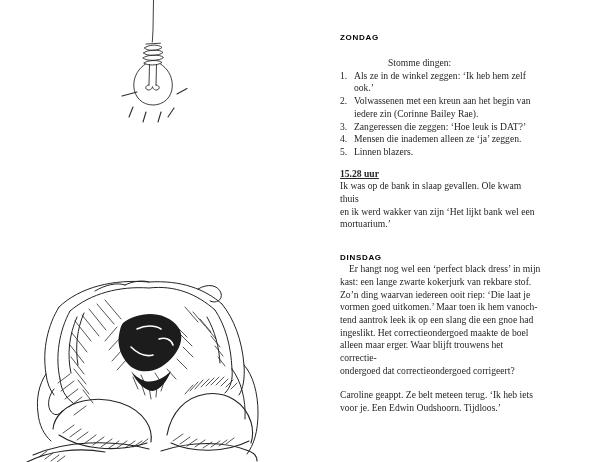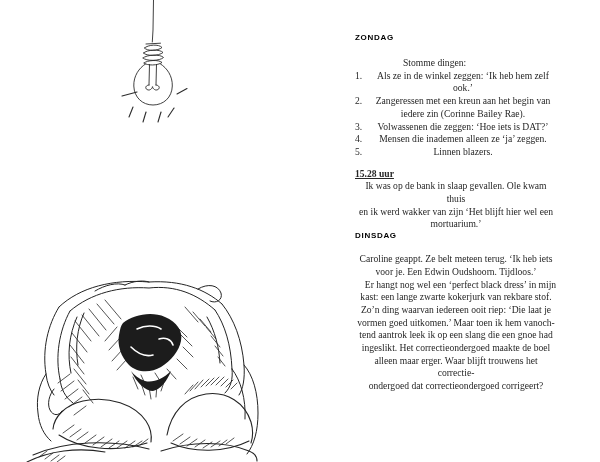--- a/index.html
+++ b/index.html
@@ -1,34 +1,34 @@
 <!DOCTYPE html>
 <html><head>
 <meta charset="utf-8">
 <style>
   html,body{margin:0;padding:0;background:#e8e8e8;}
   #spread{
     position:relative;width:600px;height:462px;background:#ffffff;
     overflow:hidden;font-family:"Liberation Serif","DejaVu Serif",serif;color:#262626;
   }
   
-  .right-col{position:absolute;left:355px;top:33px;width:202px;}
+  .right-col{position:absolute;left:340px;top:33px;width:202px;}
   .kicker{
     font-family:"Liberation Sans","DejaVu Sans",sans-serif;
     font-weight:700;font-size:8px;letter-spacing:0.7px;color:#000;
     line-height:10px;
   }
   .body-line{font-size:9.6px;line-height:12.7px;}
-  .lines{white-space:pre-line;text-align:center;}
+  .lines{white-space:pre-line;}
   .intro{margin-top:14px;margin-left:48px;}
   .li-row{display:flex;}
   .li-num{width:14px;flex:none;font-size:9.6px;line-height:12.7px;}
   .li-text{flex:1;}
   .time-head{margin-top:9px;font-weight:700;font-size:9.6px;line-height:12.7px;text-decoration:underline;}
-  .kicker-2{}
+  .kicker-2{margin-top:22px;}
   .caps-head{margin-top:15px;font-size:9.8px;letter-spacing:0.4px;line-height:12.7px;color:#1e1e1e;}
   .para-indent{text-indent:9px;}
   .para-gap{margin-top:12px;}
   
   .bulb-wrap{position:absolute;left:108px;top:0;width:95px;height:130px;}
   .figure-wrap{position:absolute;left:25px;top:277px;width:235px;height:185px;}
   svg{display:block;width:100%;height:100%;}
 </style>
 </head>
 <body>
@@ -121,52 +121,52 @@
 
     <div class="body-line intro">Stomme dingen:</div>
 
     <div>
       <div class="li-row">
         <span class="li-num">1.</span>
         <span class="li-text body-line lines">Als ze in de winkel zeggen: ‘Ik heb hem zelf ook.’</span>
       </div>
       <div class="li-row">
         <span class="li-num">2.</span>
-        <span class="li-text body-line lines">Zangeressen met een kreun aan het begin van
+        <span class="li-text body-line lines">Volwassenen met een kreun aan het begin van
 iedere zin (Corinne Bailey Rae).</span>
       </div>
       <div class="li-row">
         <span class="li-num">3.</span>
-        <span class="li-text body-line lines">Volwassenen die zeggen: ‘Hoe iets is DAT?’</span>
+        <span class="li-text body-line lines">Zangeressen die zeggen: ‘Hoe leuk is DAT?’</span>
       </div>
       <div class="li-row">
         <span class="li-num">4.</span>
         <span class="li-text body-line lines">Mensen die inademen alleen ze ‘ja’ zeggen.</span>
       </div>
       <div class="li-row">
         <span class="li-num">5.</span>
         <span class="li-text body-line lines">Linnen blazers.</span>
       </div>
     </div>
 
     <div class="time-head">15.28 uur</div>
     <div class="body-line lines">Ik was op de bank in slaap gevallen. Ole kwam thuis
-en ik werd wakker van zijn ‘Het blijft hier wel een
+en ik werd wakker van zijn ‘Het lijkt bank wel een
 mortuarium.’</div>
 
     <div class="kicker kicker-2">DINSDAG</div>
 
-
-    <div class="body-line lines para-gap">Caroline geappt. Ze belt meteen terug. ‘Ik heb iets
-voor je. Een Edwin Oudshoorn. Tijdloos.’</div>
 
     <div class="body-line lines para-indent">Er hangt nog wel een ‘perfect black dress’ in mijn
 kast: een lange zwarte kokerjurk van rekbare stof.
 Zo’n ding waarvan iedereen ooit riep: ‘Die laat je
 vormen goed uitkomen.’ Maar toen ik hem vanoch-
 tend aantrok leek ik op een slang die een gnoe had
 ingeslikt. Het correctieondergoed maakte de boel
 alleen maar erger. Waar blijft trouwens het correctie-
 ondergoed dat correctieondergoed corrigeert?</div>
 
+    <div class="body-line lines para-gap">Caroline geappt. Ze belt meteen terug. ‘Ik heb iets
+voor je. Een Edwin Oudshoorn. Tijdloos.’</div>
+
 
   </div>
 </div>
 
 </body></html>

